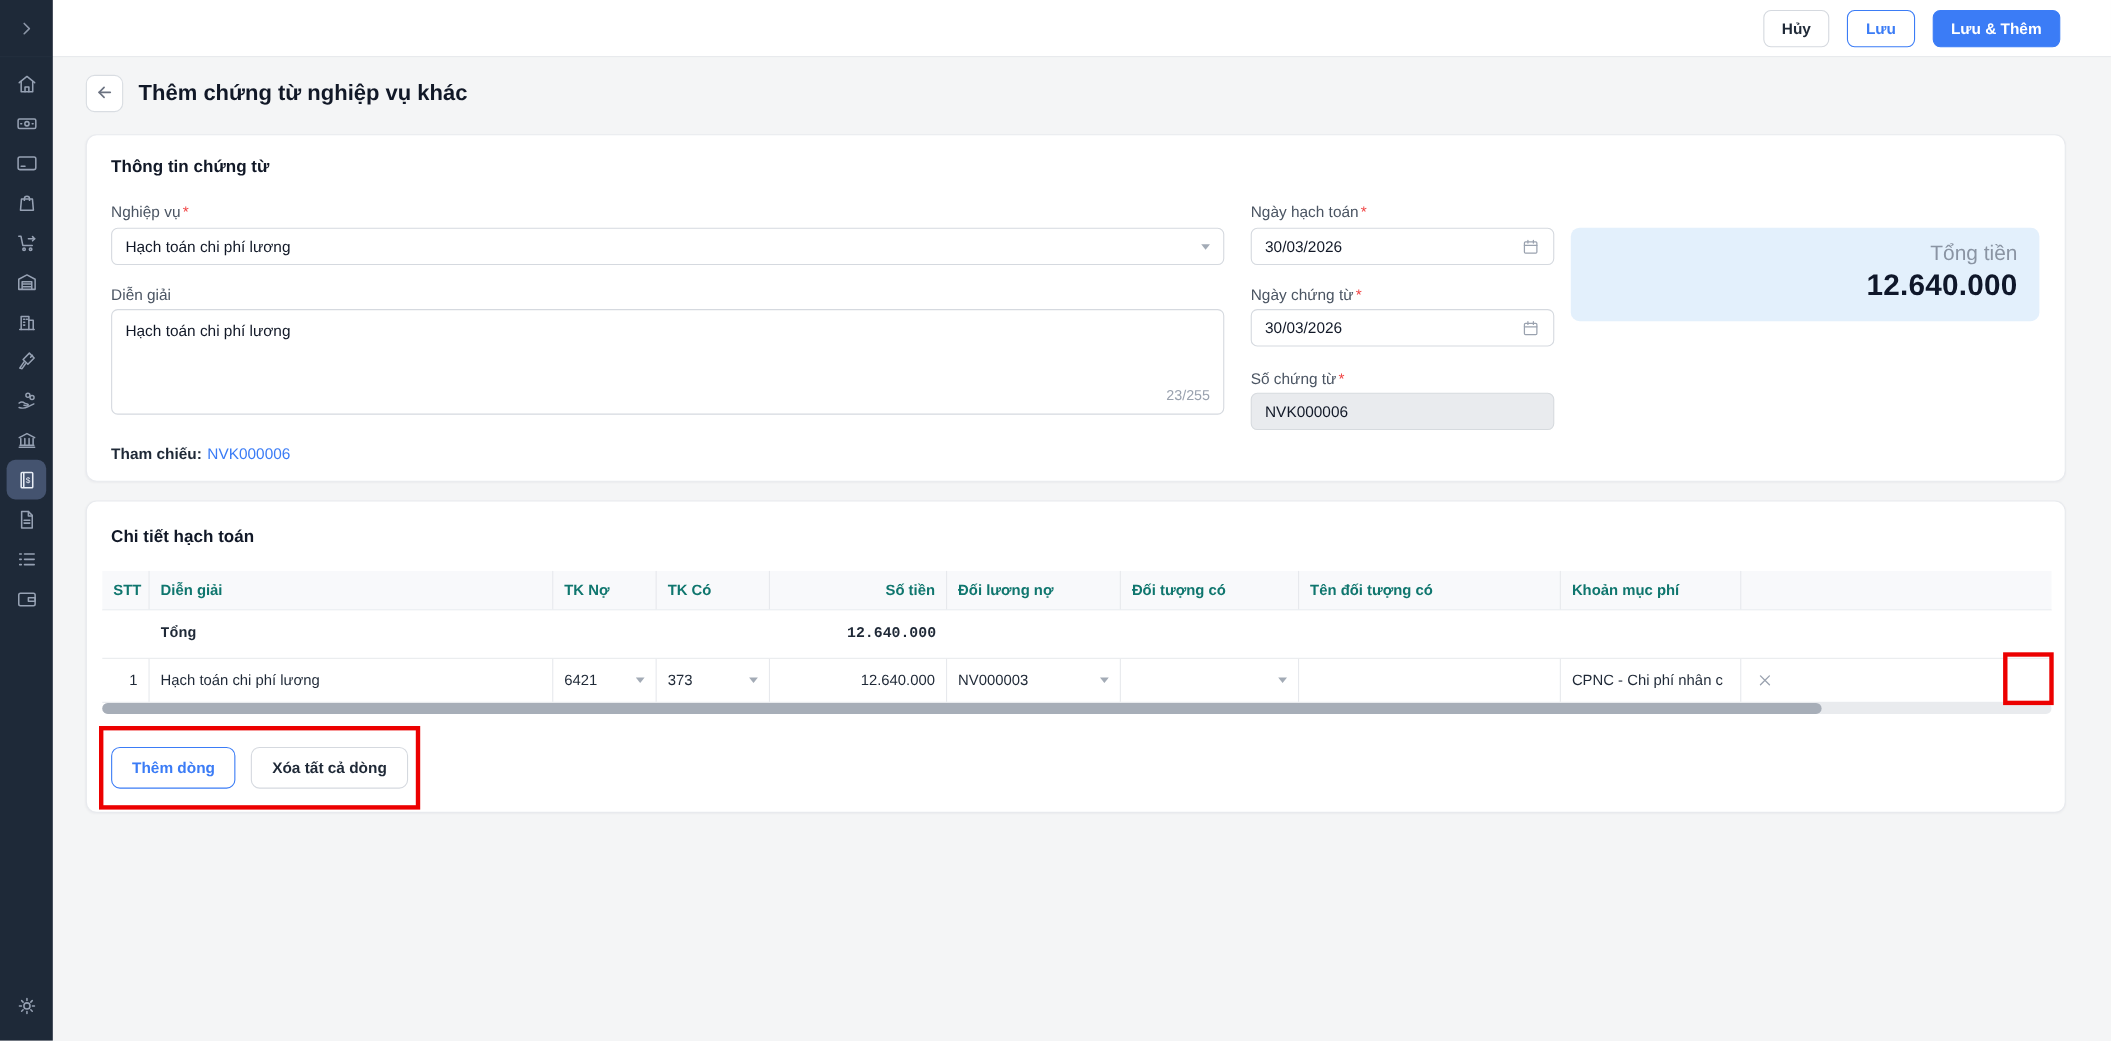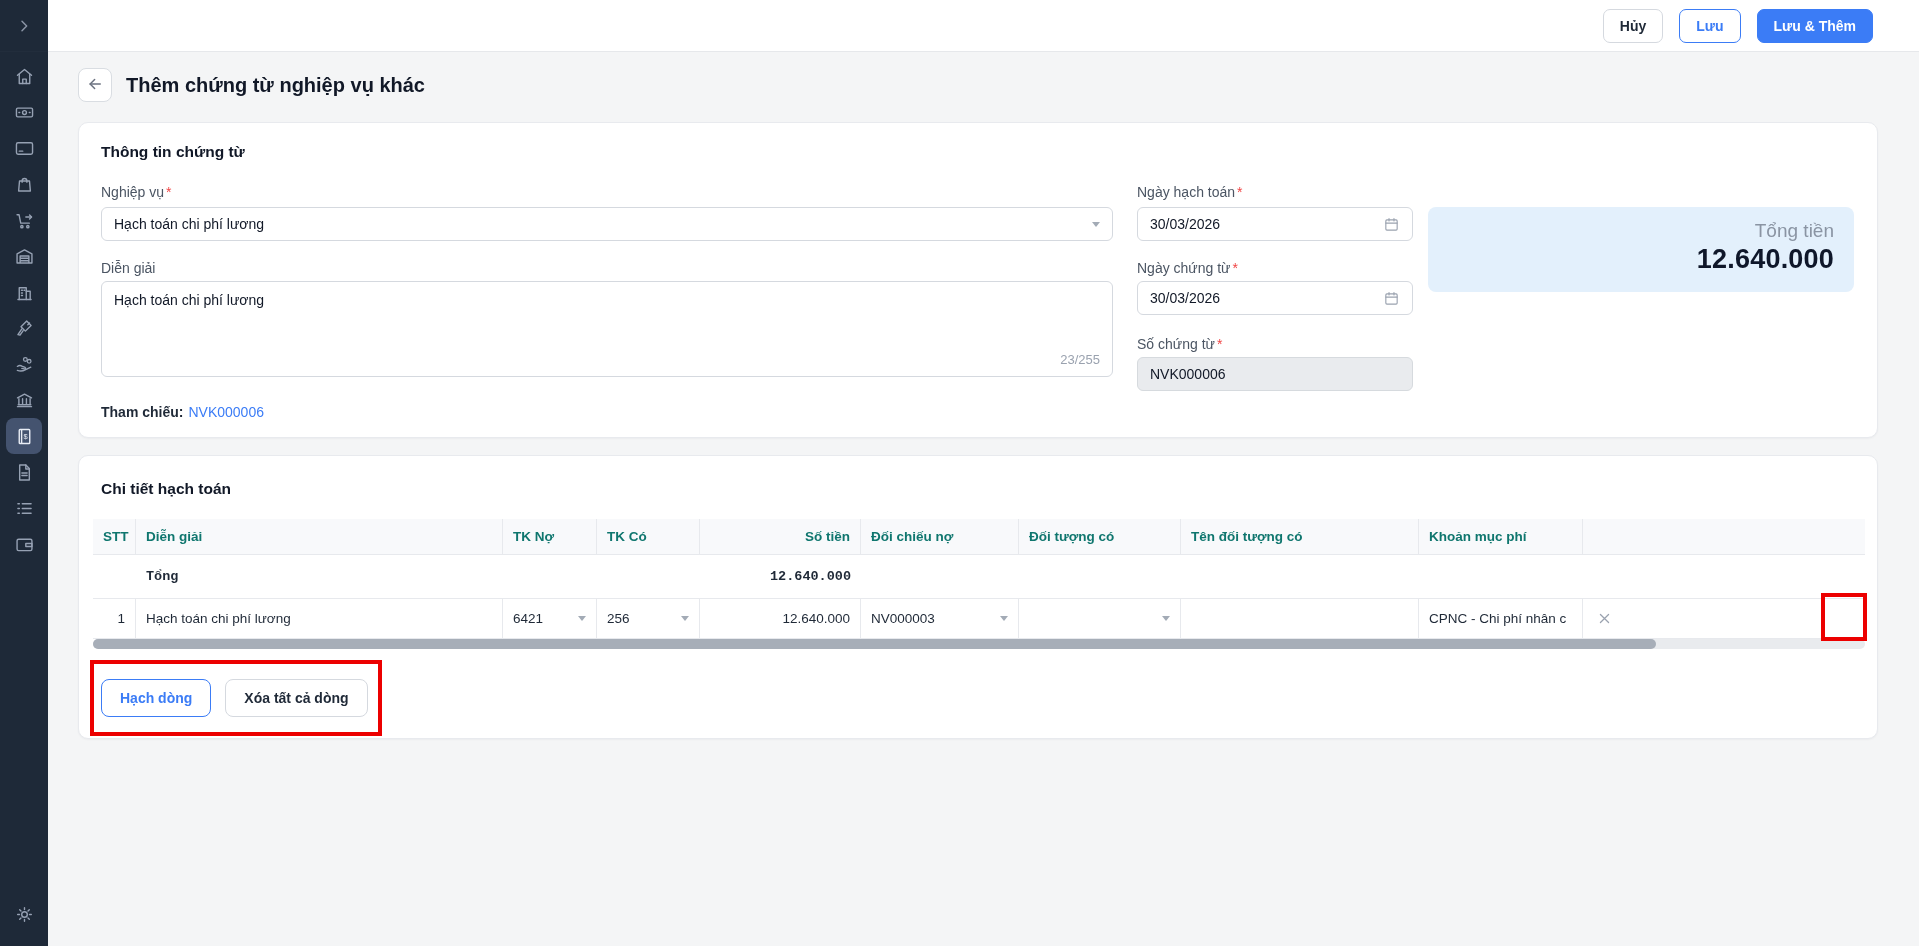--- a/index.html
+++ b/index.html
@@ -346,21 +346,21 @@
     <h2 class="card-heading">Chi tiết hạch toán</h2>
 
     <div class="tbl">
 
       <div class="tr tr-head">
         <div class="cell c0">STT</div>
         <div class="cell c1">Diễn giải</div>
         <div class="cell c2">TK Nợ</div>
         <div class="cell c3">TK Có</div>
         <div class="cell c4">Số tiền</div>
-        <div class="cell c5">Đối chiếu nợ</div>
+        <div class="cell c5">Đối lương nợ</div>
         <div class="cell c7">Đối tượng có</div>
         <div class="cell c8">Tên đối tượng có</div>
         <div class="cell c9">Khoản mục phí</div>
         <div class="cell c10"></div>
       </div>
 
       <div class="tr tr-total">
         <div class="cell c0"></div>
         <div class="cell c1 semibold">Tổng</div>
         <div class="cell c2"></div>
@@ -375,21 +375,21 @@
       </div>
 
       <div class="tr tr-row">
         <div class="cell c0">1</div>
         <div class="cell c1">Hạch toán chi phí lương</div>
         <div class="cell c2">
             <span>6421</span>
             <span class="caret"></span>
           </div>
         <div class="cell c3">
-            <span>256</span>
+            <span>373</span>
             <span class="caret"></span>
           </div>
         <div class="cell c4">12.640.000</div>
         <div class="cell c5">
             <span>NV000003</span>
             <span class="caret"></span>
           </div>
         <div class="cell c7">
             <span></span>
             <span class="caret"></span>
@@ -404,20 +404,20 @@
           </span>
         </div>
       </div>
     </div>
 
     <div class="hscroll">
       <div class="hscroll-thumb"></div>
     </div>
 
     <div class="tbl-actions">
-      <button class="btn-row btn-add">Hạch dòng</button>
+      <button class="btn-row btn-add">Thêm dòng</button>
       <button class="btn-row btn-delall">Xóa tất cả dòng</button>
     </div>
   </section>
 
   <div class="annotation ann-x"></div>
   <div class="annotation ann-buttons"></div>
 </main>
 
 </body></html>

